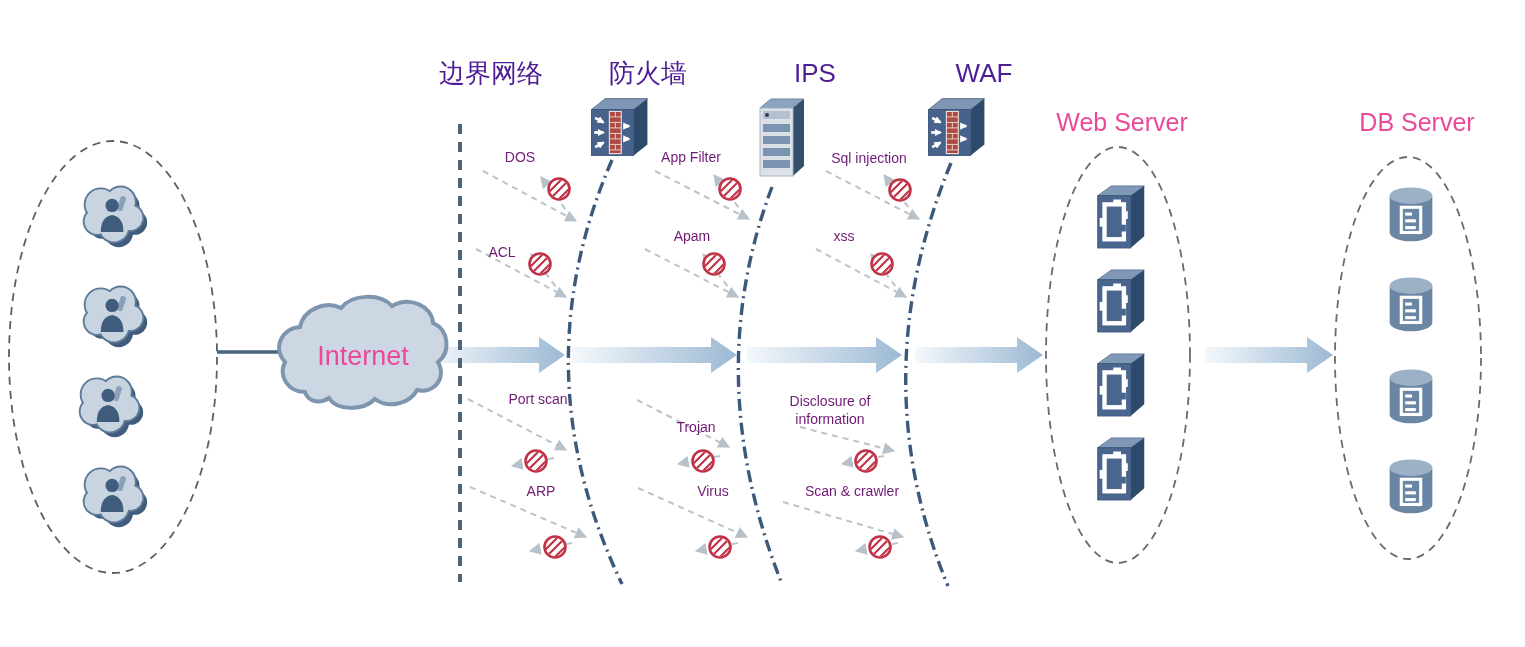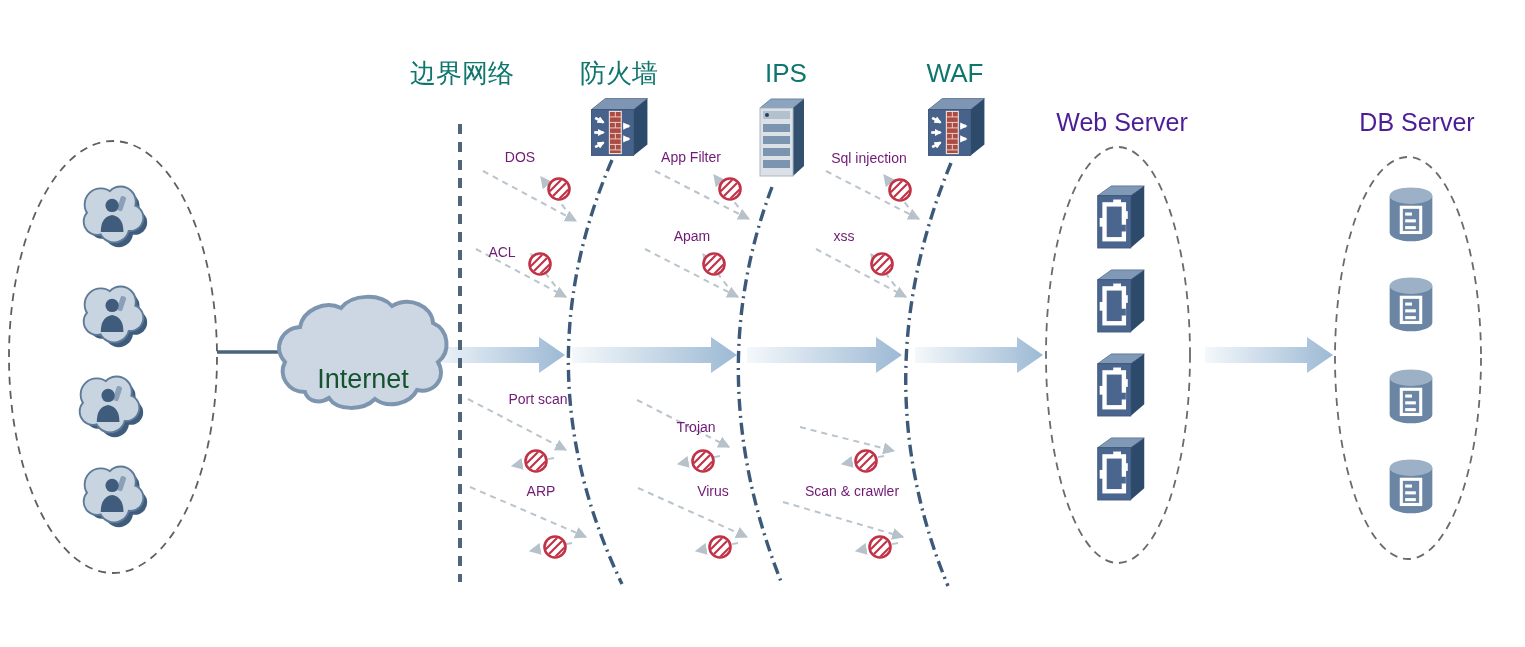--- a/index.html
+++ b/index.html
@@ -1,23 +1,23 @@
 <!DOCTYPE html>
 <html><head>
 <meta charset="utf-8">
 <style>
   html,body{margin:0;padding:0;background:#fff;}
   .stage{position:relative;width:1525px;height:647px;background:#ffffff;overflow:hidden;
          font-family:"Liberation Sans","DejaVu Sans",sans-serif;}
   .layer{position:absolute;left:0;top:0;}
   .lbl{position:absolute;transform:translate(-50%,-50%);white-space:nowrap;
        font-size:14px;color:#701a75;}
-  .title{font-size:26px;color:#0f766e;}
-  .servertitle{font-size:25px;color:#4c1d95;}
-  .internet-lbl{font-size:27px;color:#14532d;margin-top:23px;}
+  .title{font-size:26px;color:#4c1d95;margin-left:29px;}
+  .servertitle{font-size:25px;color:#ec4899;}
+  .internet-lbl{font-size:27px;color:#ec4899;}
   .wrap2{white-space:normal;width:134px;text-align:center;line-height:1.3;}
 </style>
 </head>
 <body>
 
 <div class="stage">
 
 <svg class="layer" width="1525" height="647" viewBox="0 0 1525 647">
   <defs>
     <linearGradient id="flow" x1="0" y1="0" x2="1" y2="0">
@@ -249,15 +249,16 @@
 <div class="lbl" style="left:538px;top:399px;">Port scan</div>
 <div class="lbl" style="left:541px;top:491px;">ARP</div>
 
 <div class="lbl" style="left:691px;top:157px;">App Filter</div>
 <div class="lbl" style="left:692px;top:236px;">Apam</div>
 <div class="lbl" style="left:696px;top:399px;margin-top:28px;">Trojan</div>
 <div class="lbl" style="left:713px;top:491px;">Virus</div>
 
 <div class="lbl" style="left:869px;top:158px;">Sql injection</div>
 <div class="lbl" style="left:844px;top:236px;">xss</div>
+<div class="lbl wrap2" style="left:830px;top:410px;">Disclosure of information</div>
 <div class="lbl" style="left:852px;top:491px;">Scan &amp; crawler</div>
 
 </div>
 
 </body></html>

